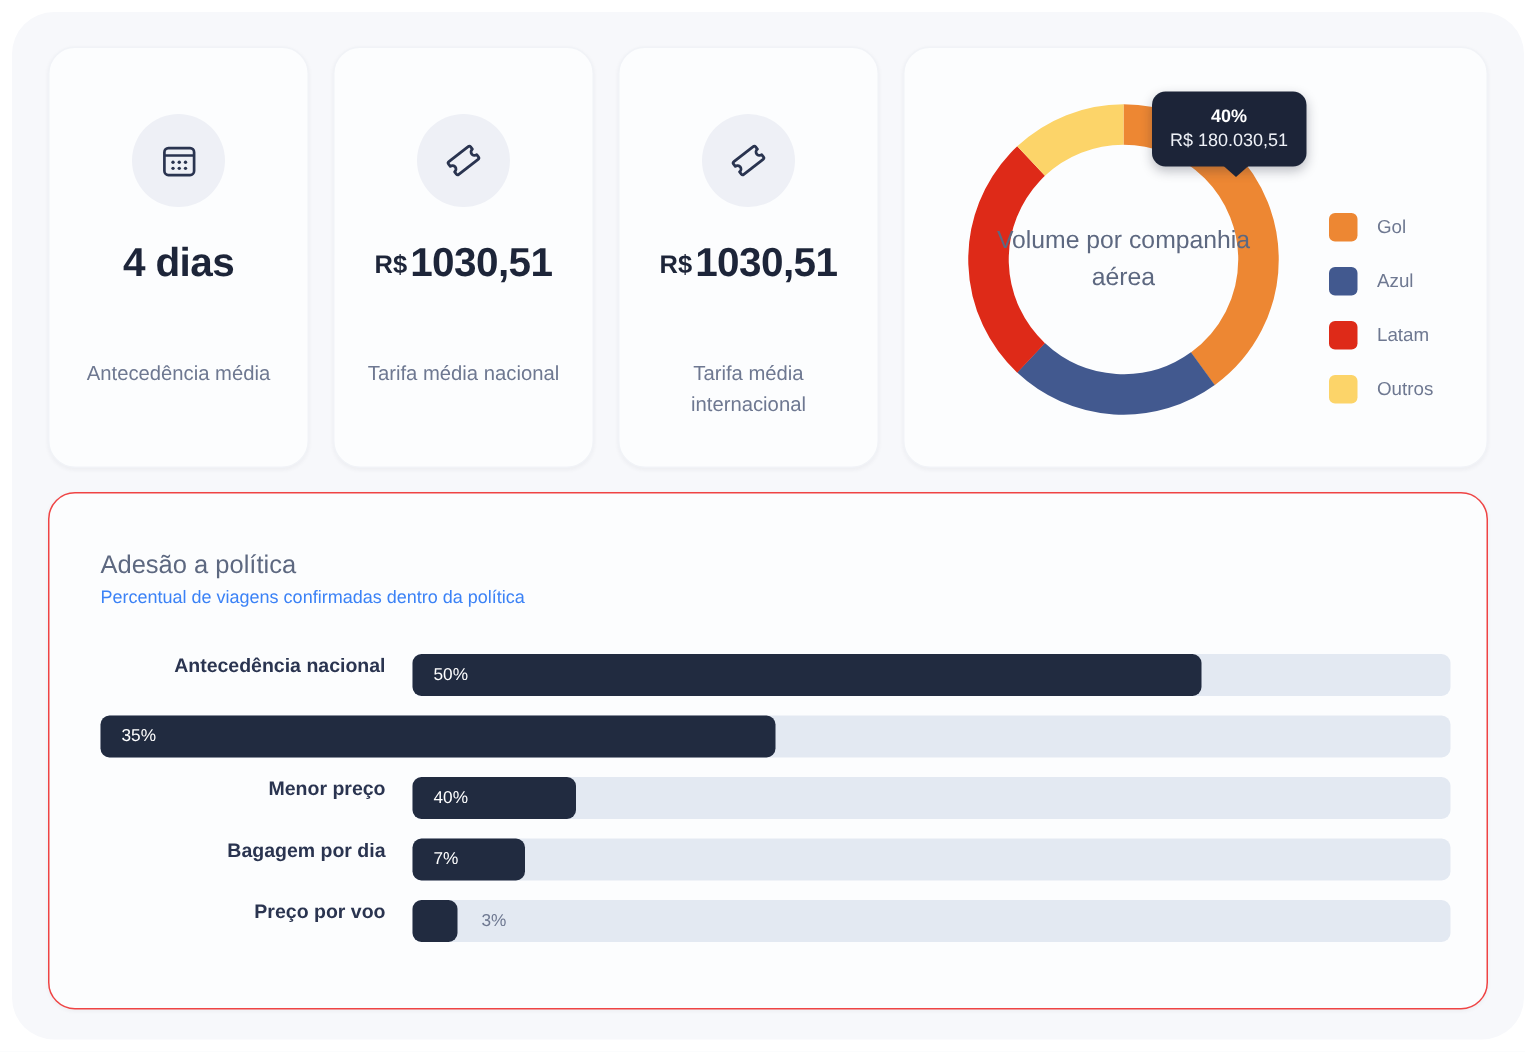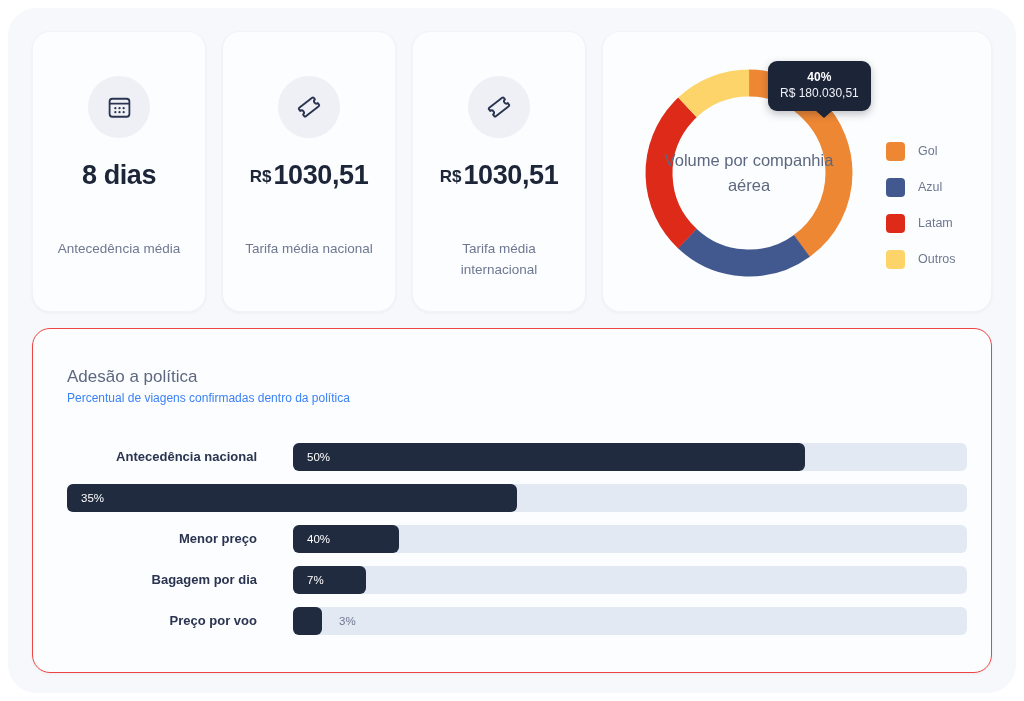--- a/index.html
+++ b/index.html
@@ -164,24 +164,22 @@
     font-size: 12px;
     color: #3b82f6;
   }
   .bars {
     position: absolute;
     left: 34px; top: 107px;
     right: 24px;
   }
   .bar-row {
     display: flex;
-    align-items: center;
     height: 41px;
     margin-bottom: 0;
-    gap: 18px;
   }
   .bar-row + .bar-row { margin-top: 0; }
   .bar-label {
     width: 208px;
     flex: none;
     text-align: right;
     padding-right: 18px;
     font-size: 13px;
     font-weight: 600;
     color: #2a3450;
@@ -229,21 +227,21 @@
           <line x1="3.2" y1="8.6" x2="20.8" y2="8.6"></line>
           <circle cx="8.3" cy="12.6" r="1" fill="#2a3450" stroke="none"></circle>
           <circle cx="12" cy="12.6" r="1" fill="#2a3450" stroke="none"></circle>
           <circle cx="15.7" cy="12.6" r="1" fill="#2a3450" stroke="none"></circle>
           <circle cx="8.3" cy="16.2" r="1" fill="#2a3450" stroke="none"></circle>
           <circle cx="12" cy="16.2" r="1" fill="#2a3450" stroke="none"></circle>
           <circle cx="15.7" cy="16.2" r="1" fill="#2a3450" stroke="none"></circle>
         </svg>
       </div>
       <div class="kpi-value">
-        <span>8 dias</span>
+        <span>4 dias</span>
       </div>
       <div class="kpi-label">Antecedência média</div>
     </div>
 
     <div class="kpi-card small">
       <div class="kpi-icon-wrap">
         <svg width="28" height="28" viewBox="0 0 24 24" fill="none" stroke="#2a3450" stroke-width="1.6" stroke-linejoin="round">
           <g transform="rotate(-38 12 12)">
             <path d="M4 8.4a1 1 0 0 1 1-1h14a1 1 0 0 1 1 1v1.6a2 2 0 0 0 0 4v1.6a1 1 0 0 1-1 1H5a1 1 0 0 1-1-1V14a2 2 0 0 0 0-4z"></path>
           </g>

